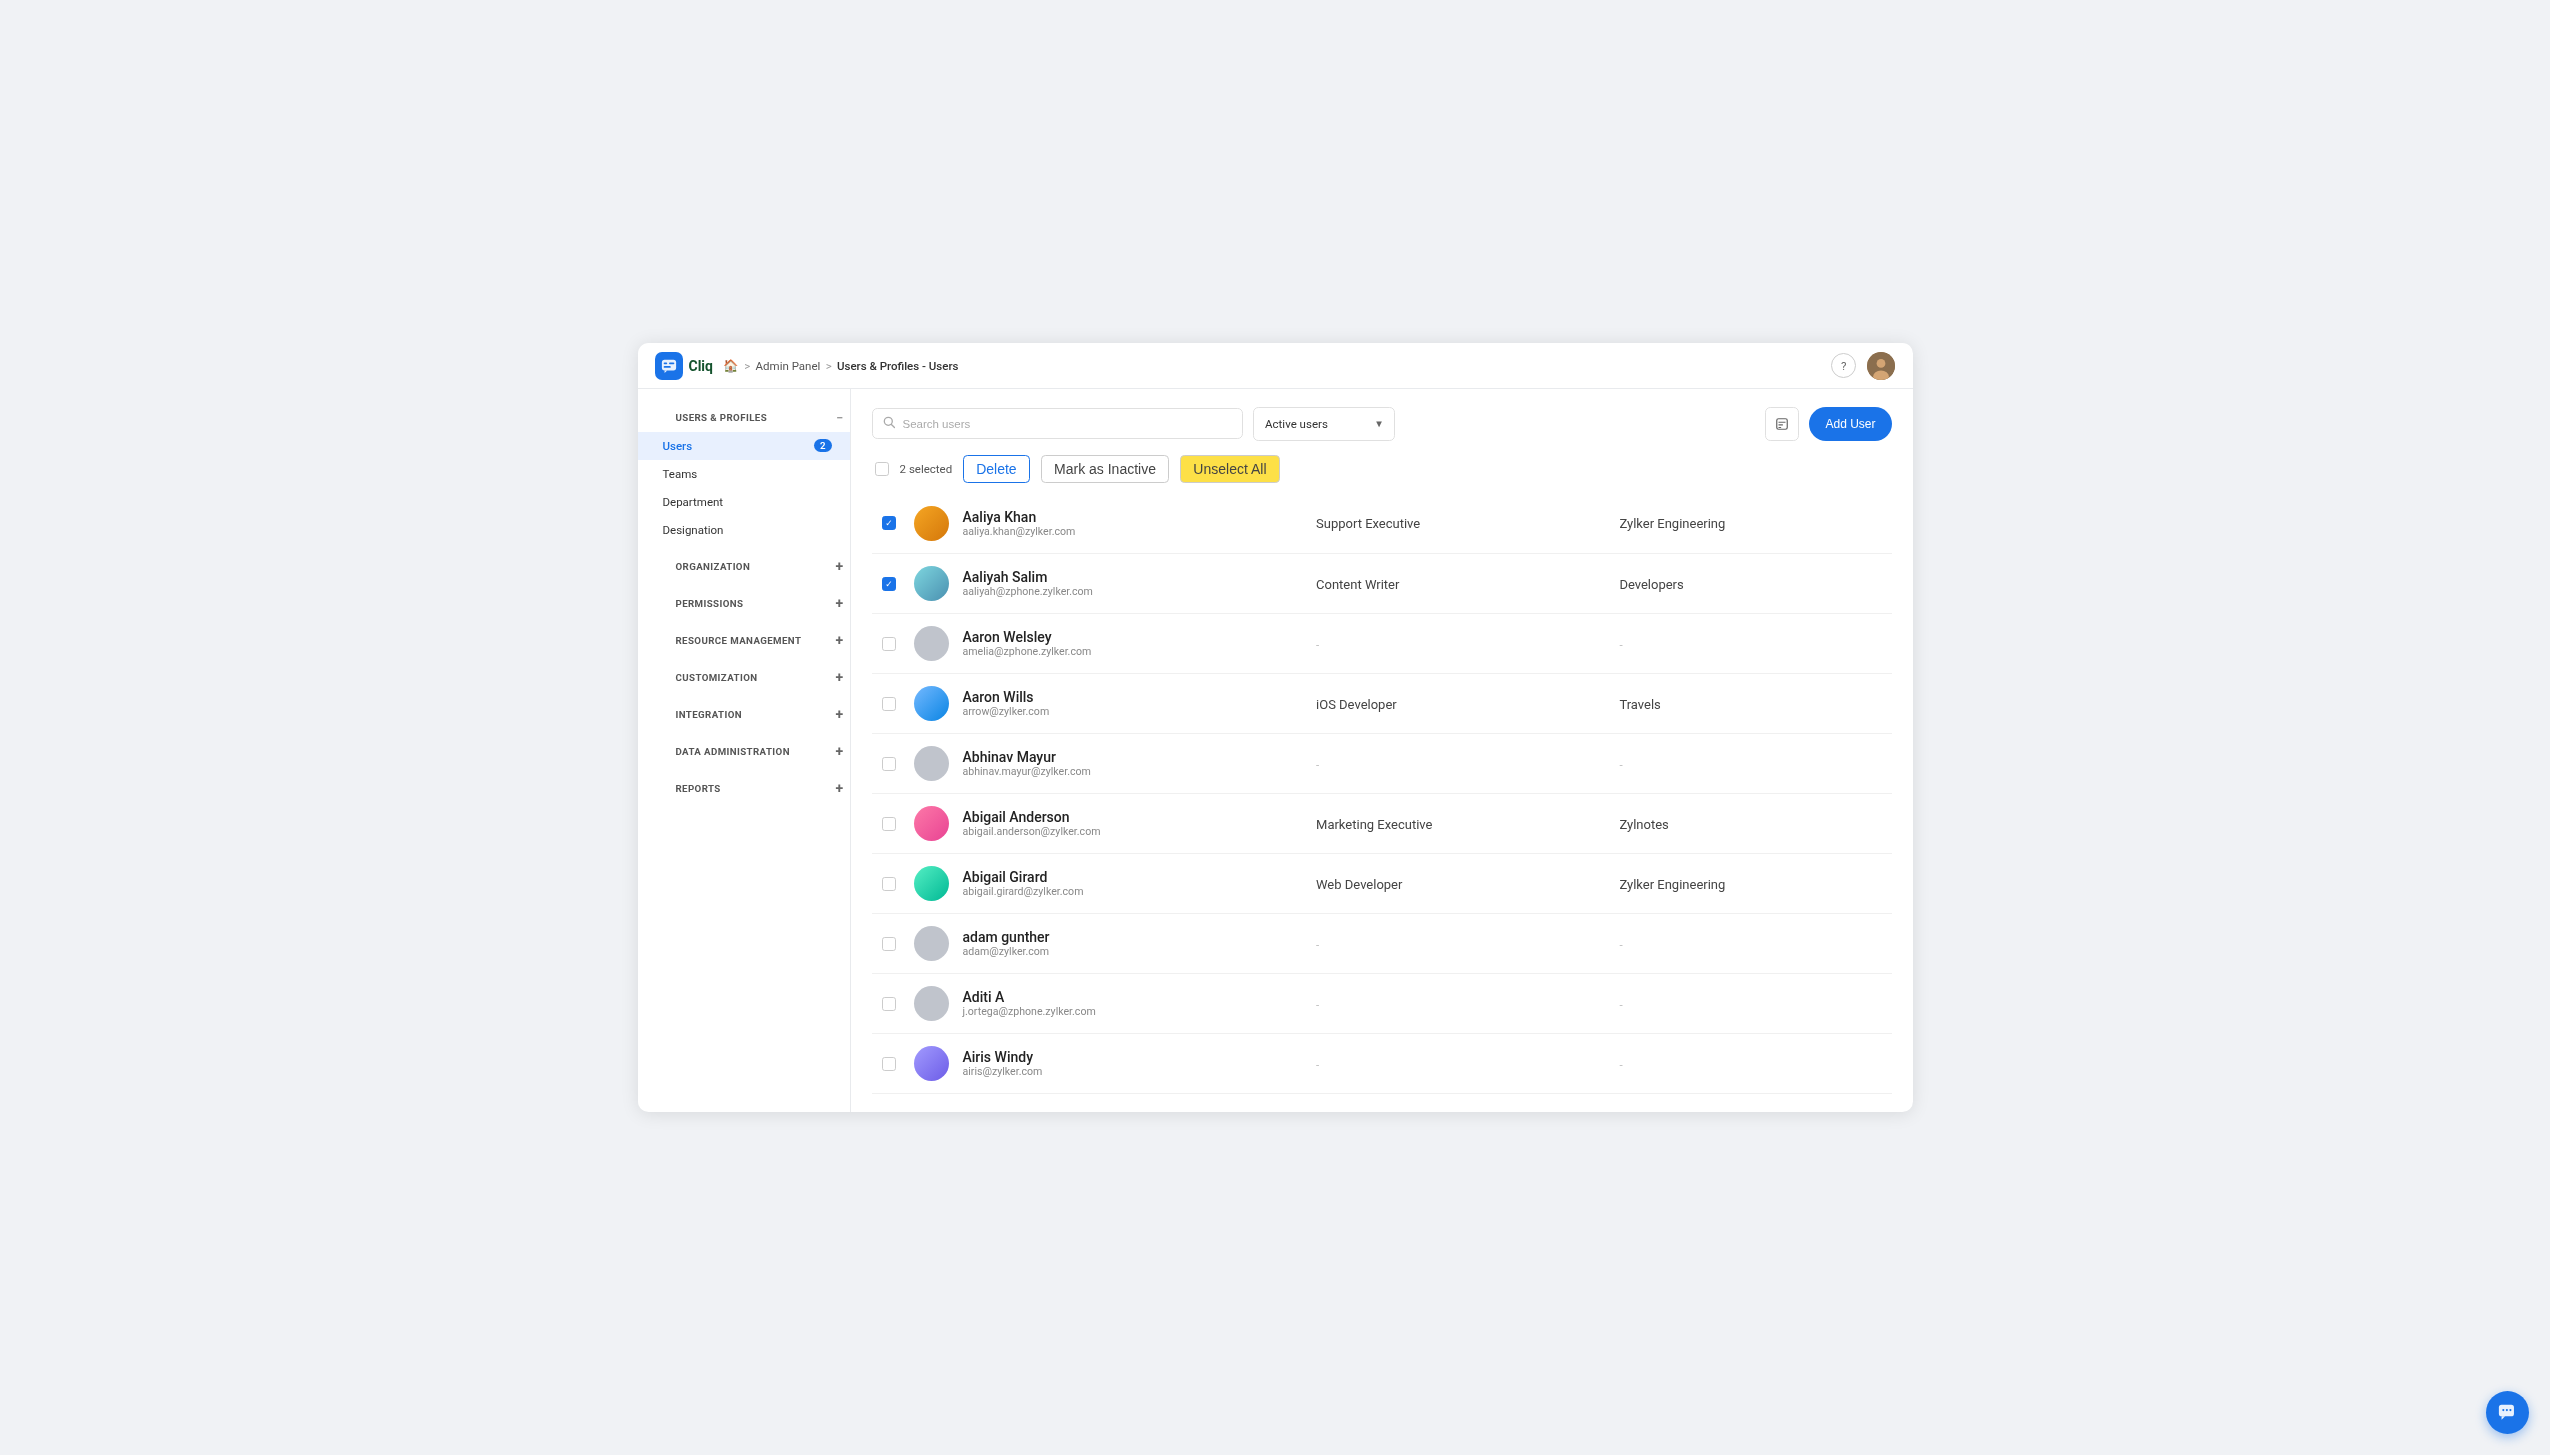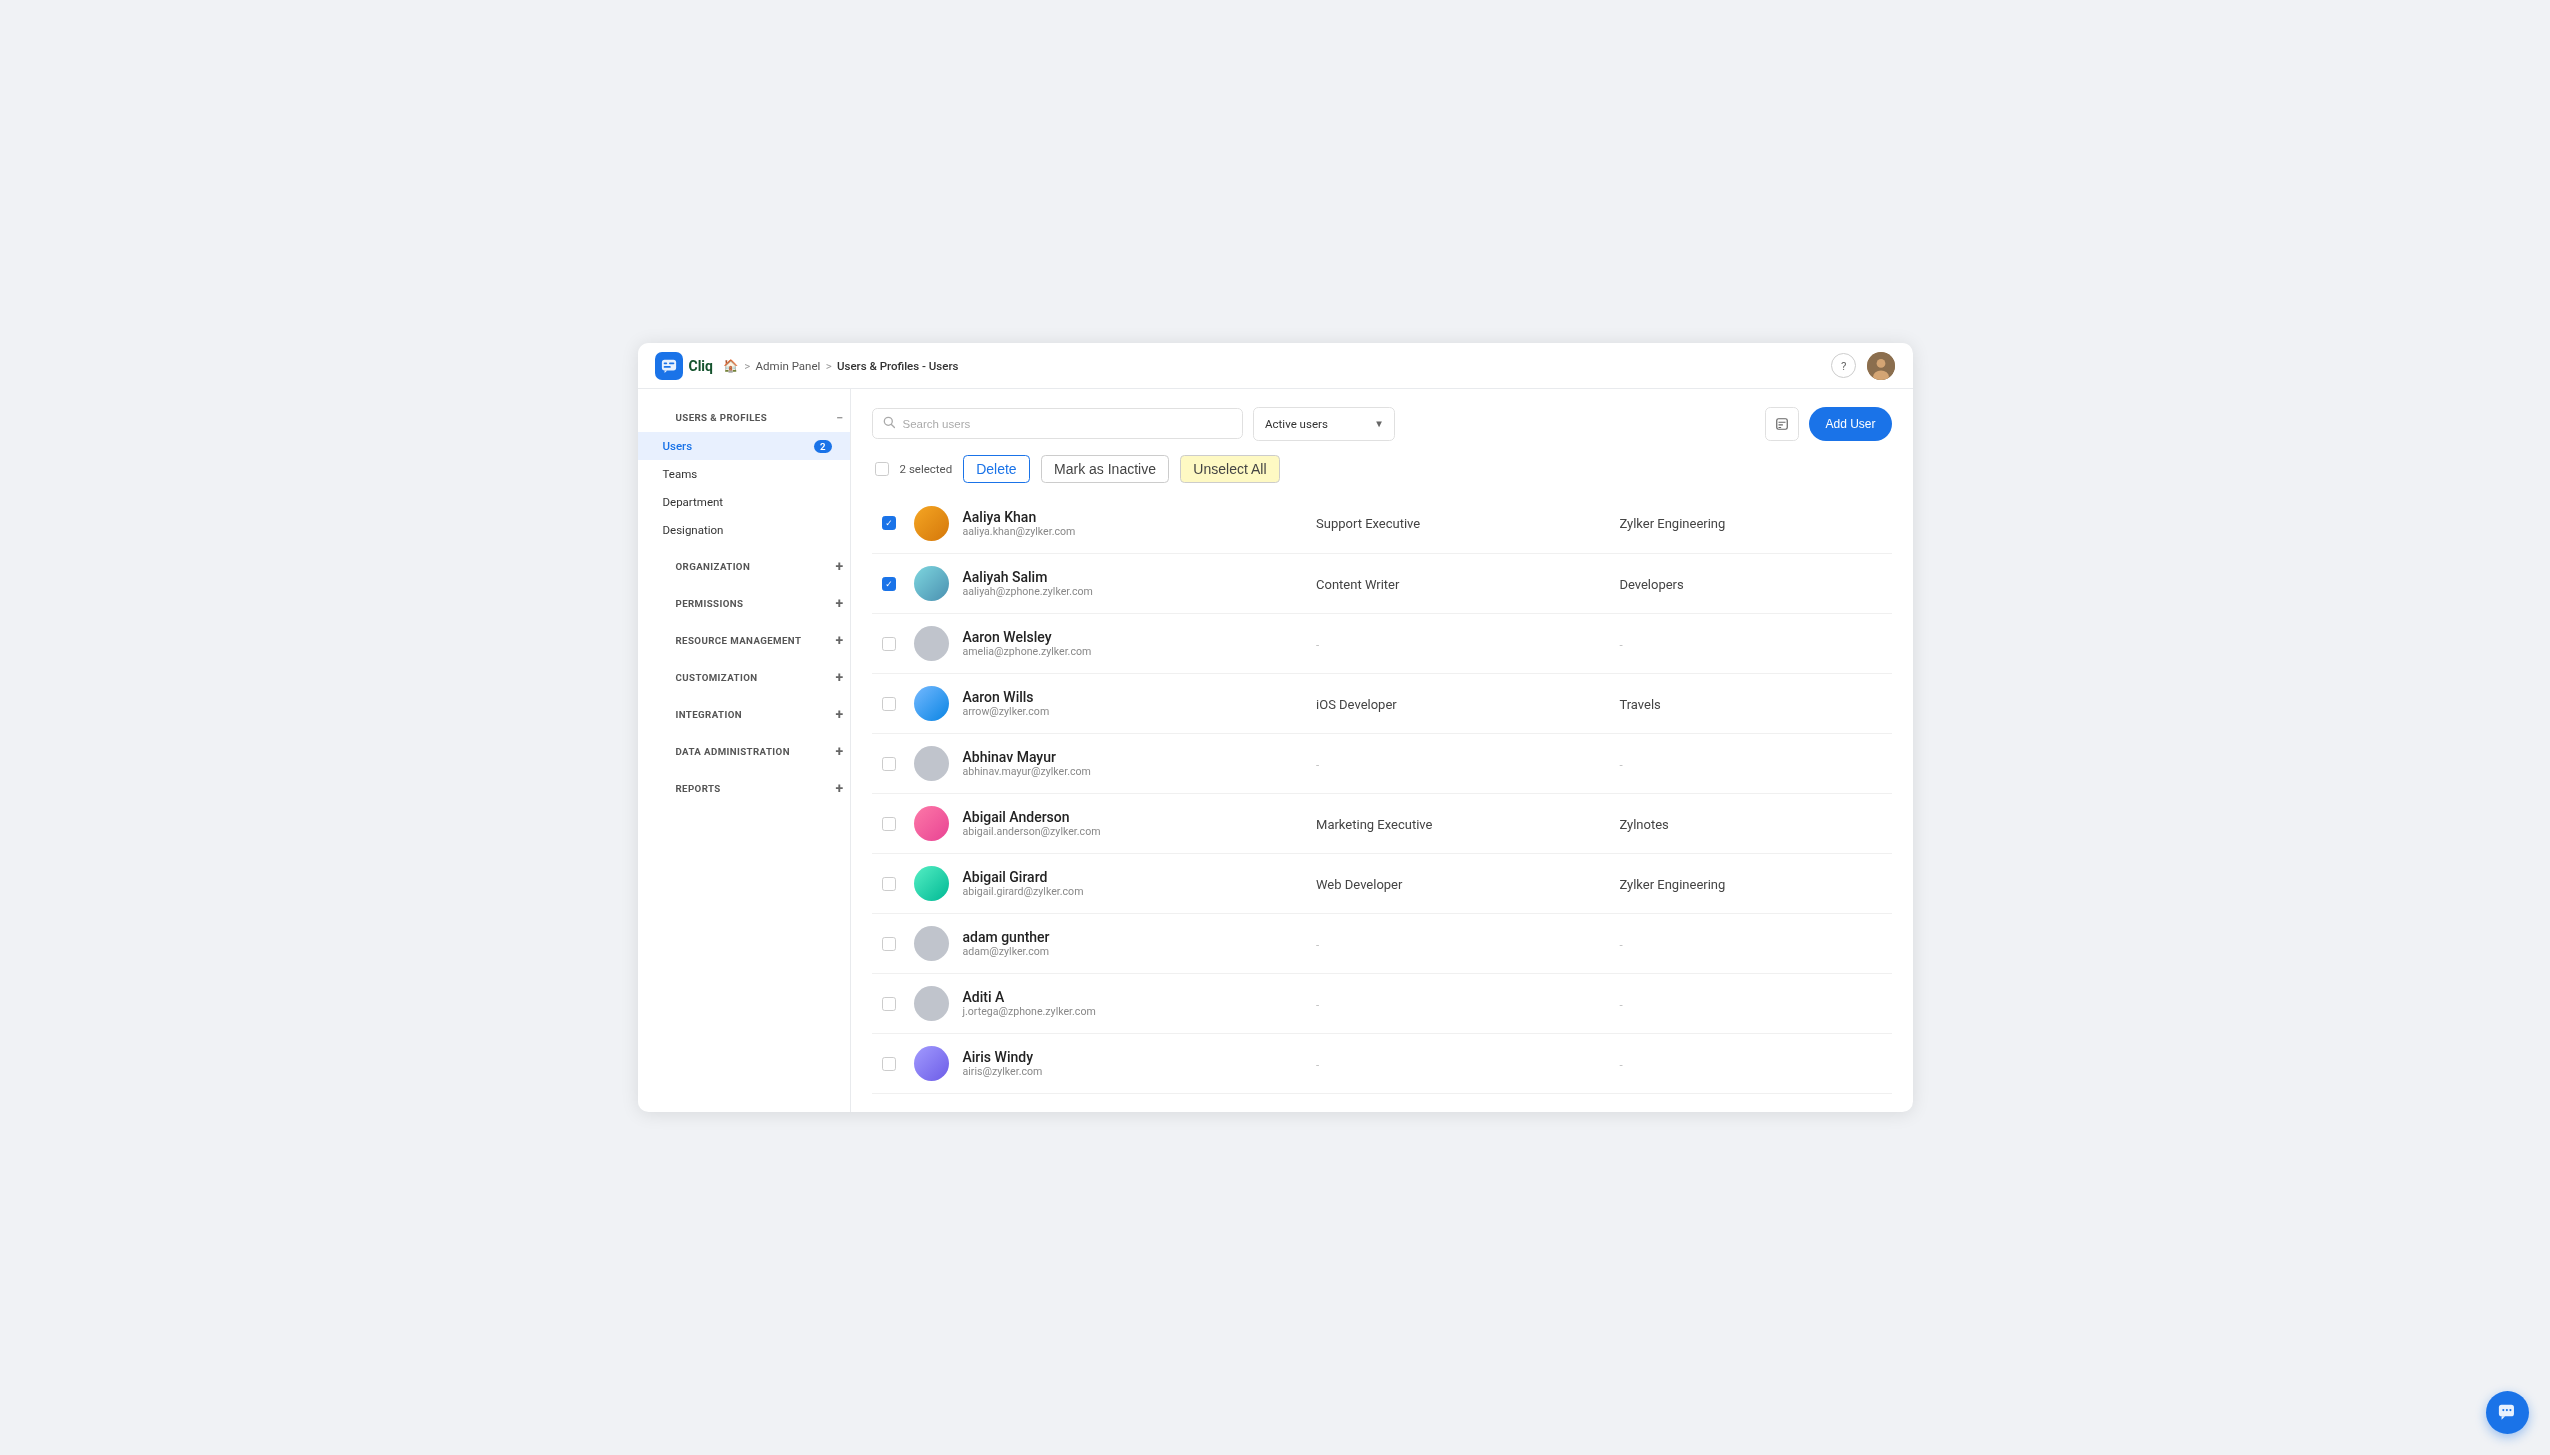--- a/index.html
+++ b/index.html
@@ -134,21 +134,21 @@
       text-transform: uppercase;
       cursor: pointer;
       margin-left: 32px;
     }
     .sidebar-section-header .collapse-icon {
       color: #999;
       font-size: 12.4px;
     }
     .sidebar-item {
       display: flex;
-      align-items: flex-end;
+      align-items: flex-start;
       justify-content: space-between;
       padding: 7px 17.7px 7px 25px;
       font-size: 11.5px;
       color: #333;
       cursor: pointer;
       border-radius: 0;
     }
     .sidebar-item.active {
       background: #e8f0fe;
       color: #1a73e8;
@@ -288,21 +288,21 @@
       background: #fff;
     }
     .mark-inactive-btn {
       border: 1.3px solid #ccc;
       color: #444;
       background: #fff;
     }
     .unselect-btn {
       border: 1.3px solid #ccc;
       color: #444;
-      background: #fef9c3;
+      background: #fde047;
     }
     
     .user-table {
       width: 100%;
       border-collapse: collapse;
     }
     .user-row {
       border-bottom: 0.9px solid #f0f0f0;
       height: 60px;
     }

